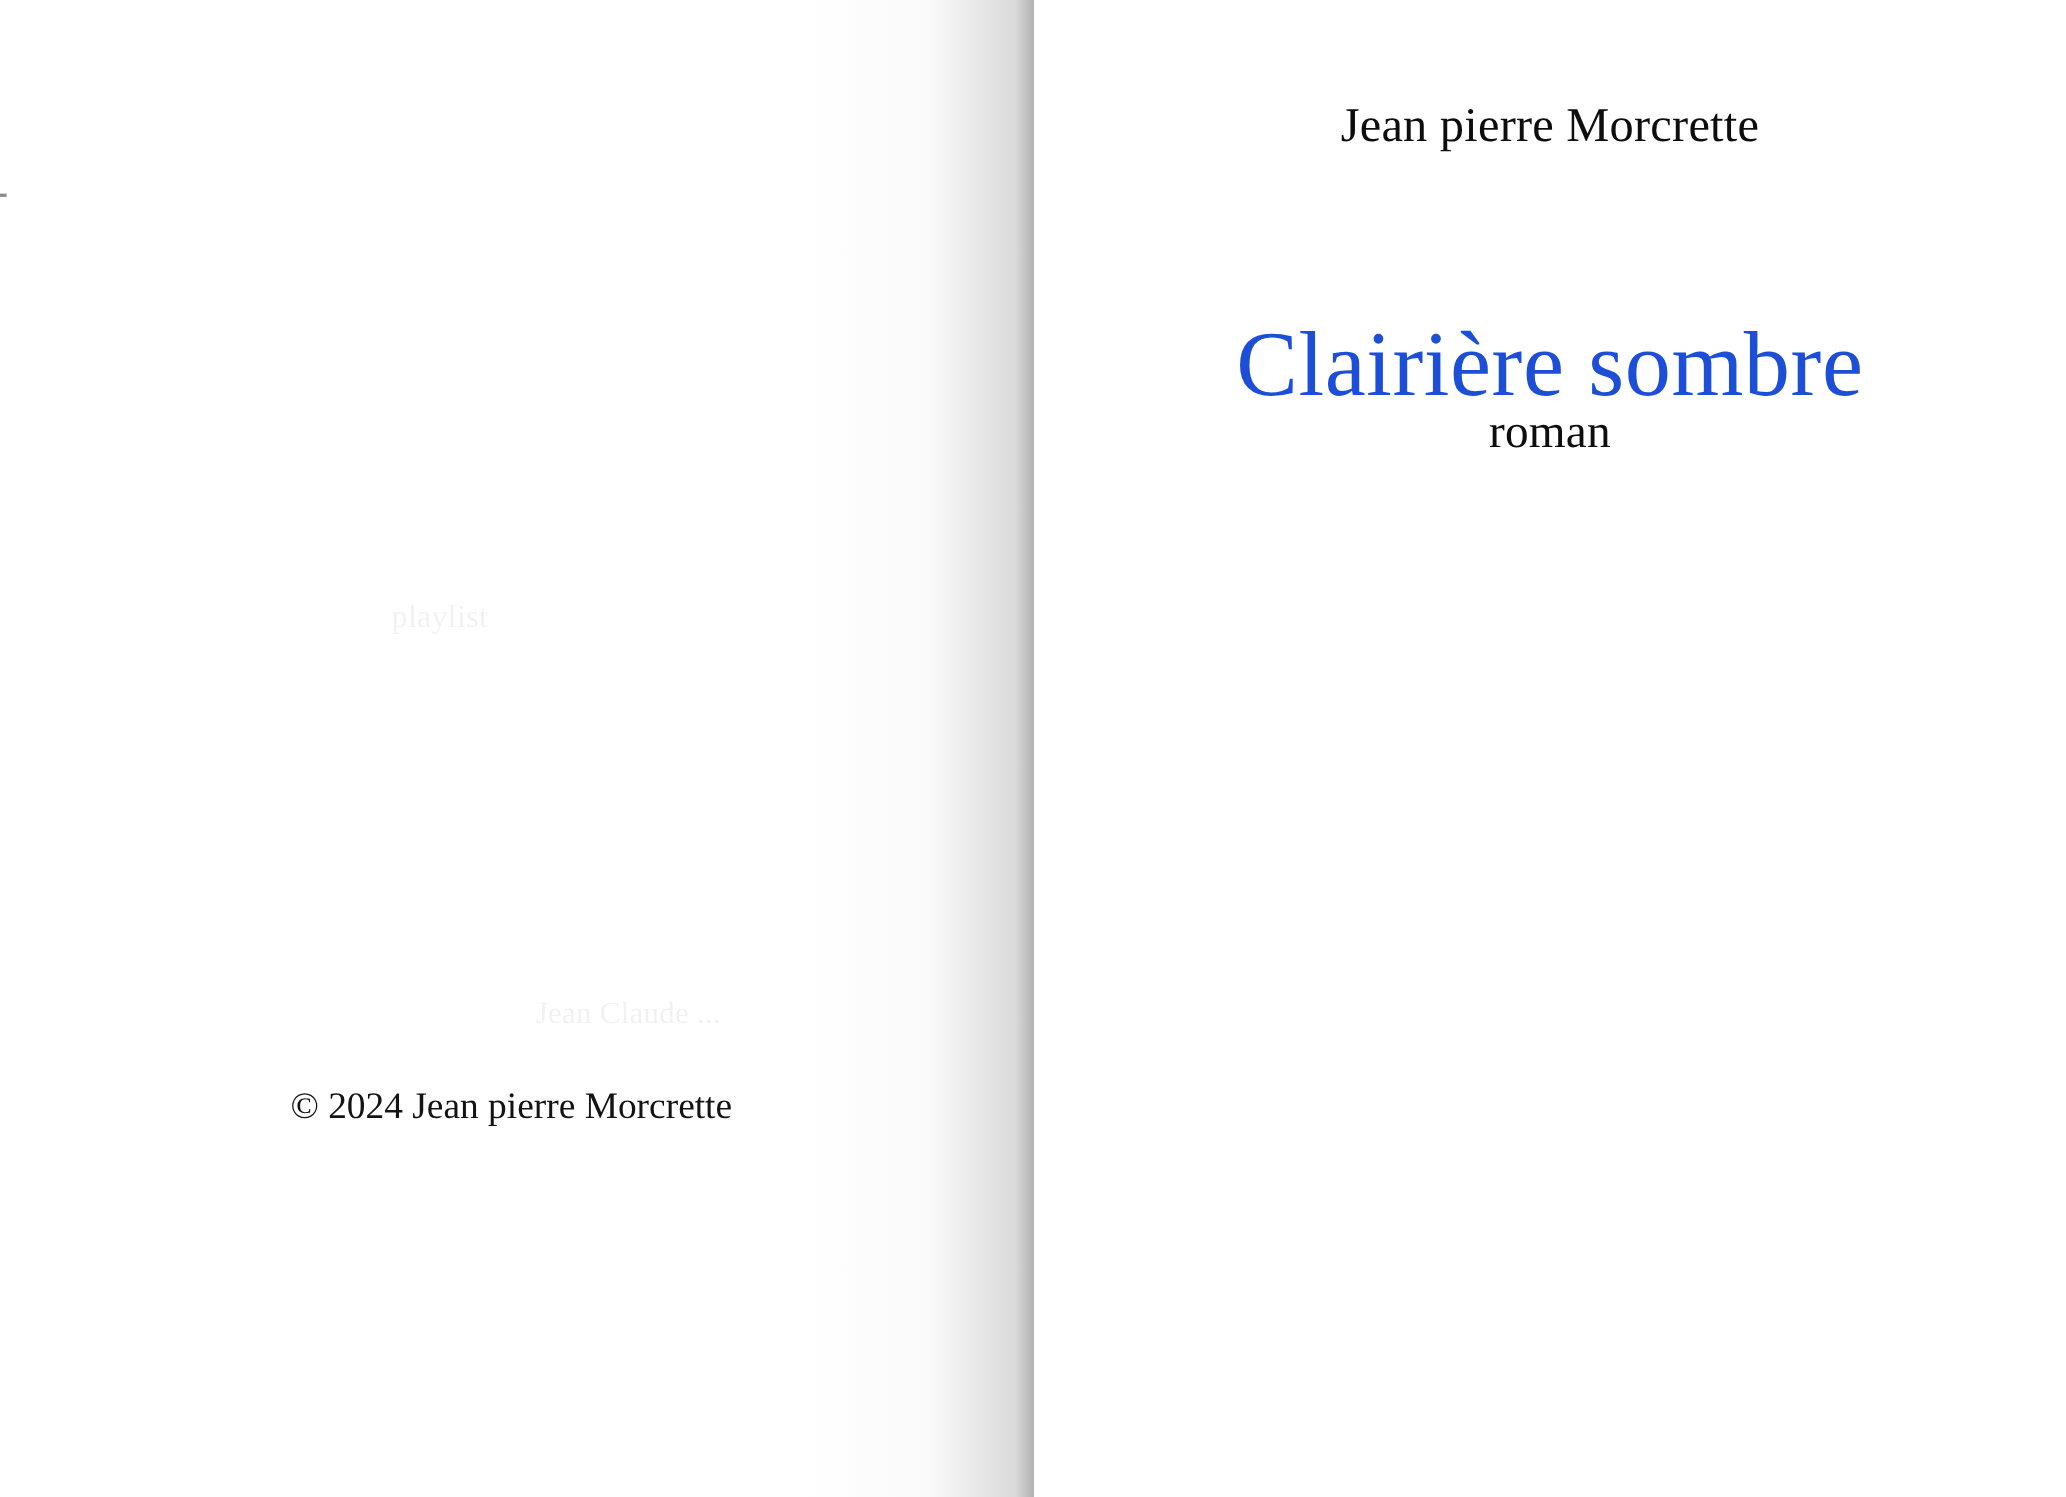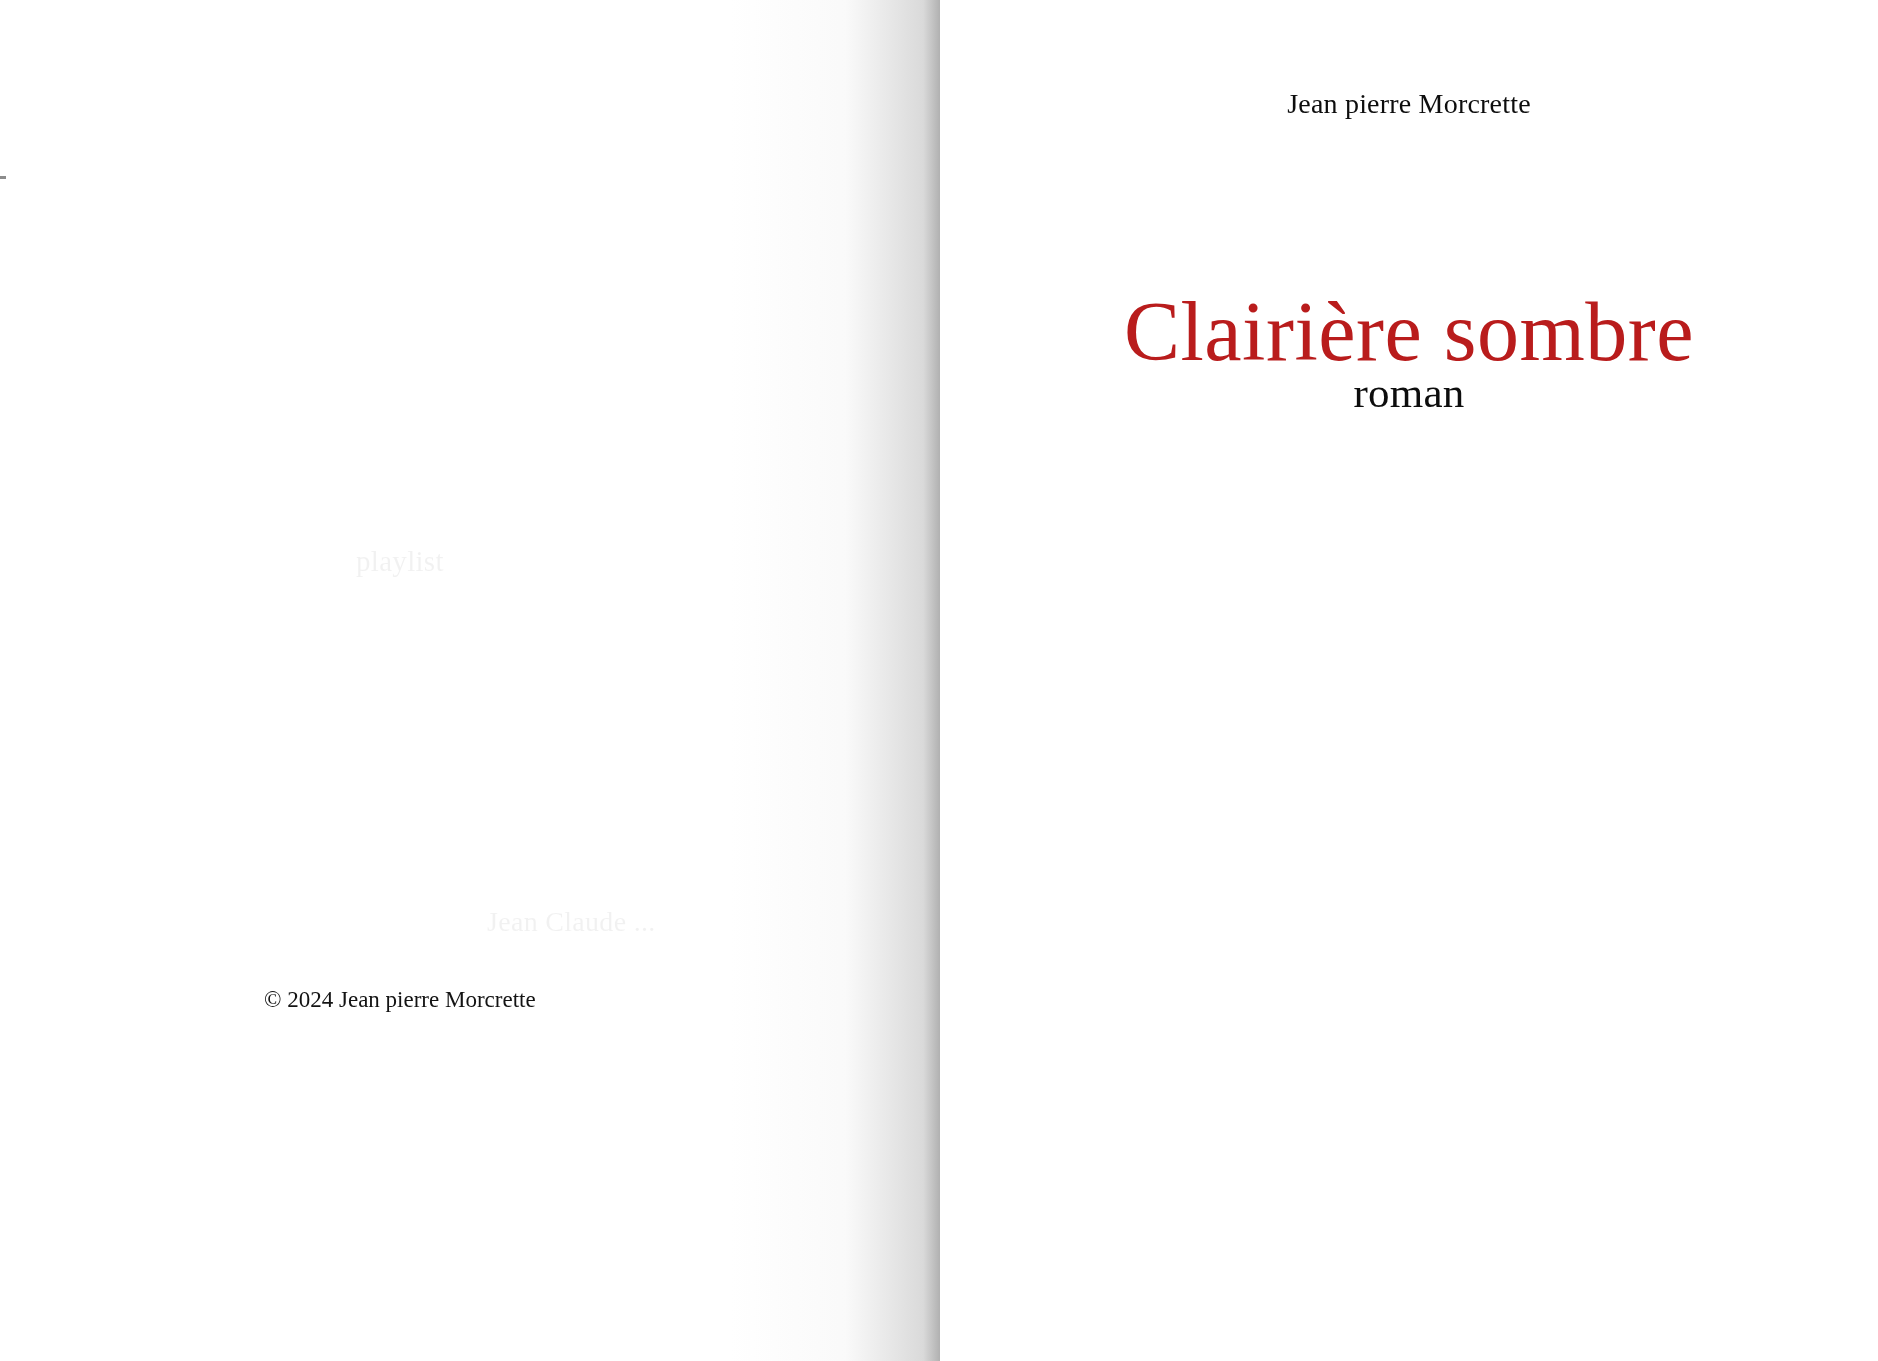--- a/index.html
+++ b/index.html
@@ -71,21 +71,21 @@
     left: 487px;
     top: 906px;
     font-size: 28px;
     letter-spacing: 0.3px;
   }
 
   .copyright {
     position: absolute;
     left: 264px;
     top: 986px;
-    font-size: 23px;
+    font-size: 34px;
     line-height: 1.2;
     color: #131313;
     white-space: nowrap;
   }
 
   
   .edge-mark {
     position: absolute;
     left: 0;
     top: 176px;
@@ -109,35 +109,35 @@
     right: 0;
     top: 0;
     text-align: center;
   }
 
   .author {
     position: absolute;
     left: 0;
     right: 0;
     top: 88px;
-    font-size: 28px;
+    font-size: 44px;
     letter-spacing: 0.2px;
     color: #0d0d0d;
   }
 
   .book-title {
     position: absolute;
     left: 0;
     right: 0;
     top: 232px;
     font-size: 84px;
     line-height: 1.05;
     font-weight: 400;
     letter-spacing: 0.5px;
-    color: #b91c1c;
+    color: #1d4ed8;
   }
 
   .subtitle {
     position: absolute;
     left: 0;
     right: 0;
     top: 368px;
     font-size: 43px;
     color: #0d0d0d;
     letter-spacing: 0.2px;

